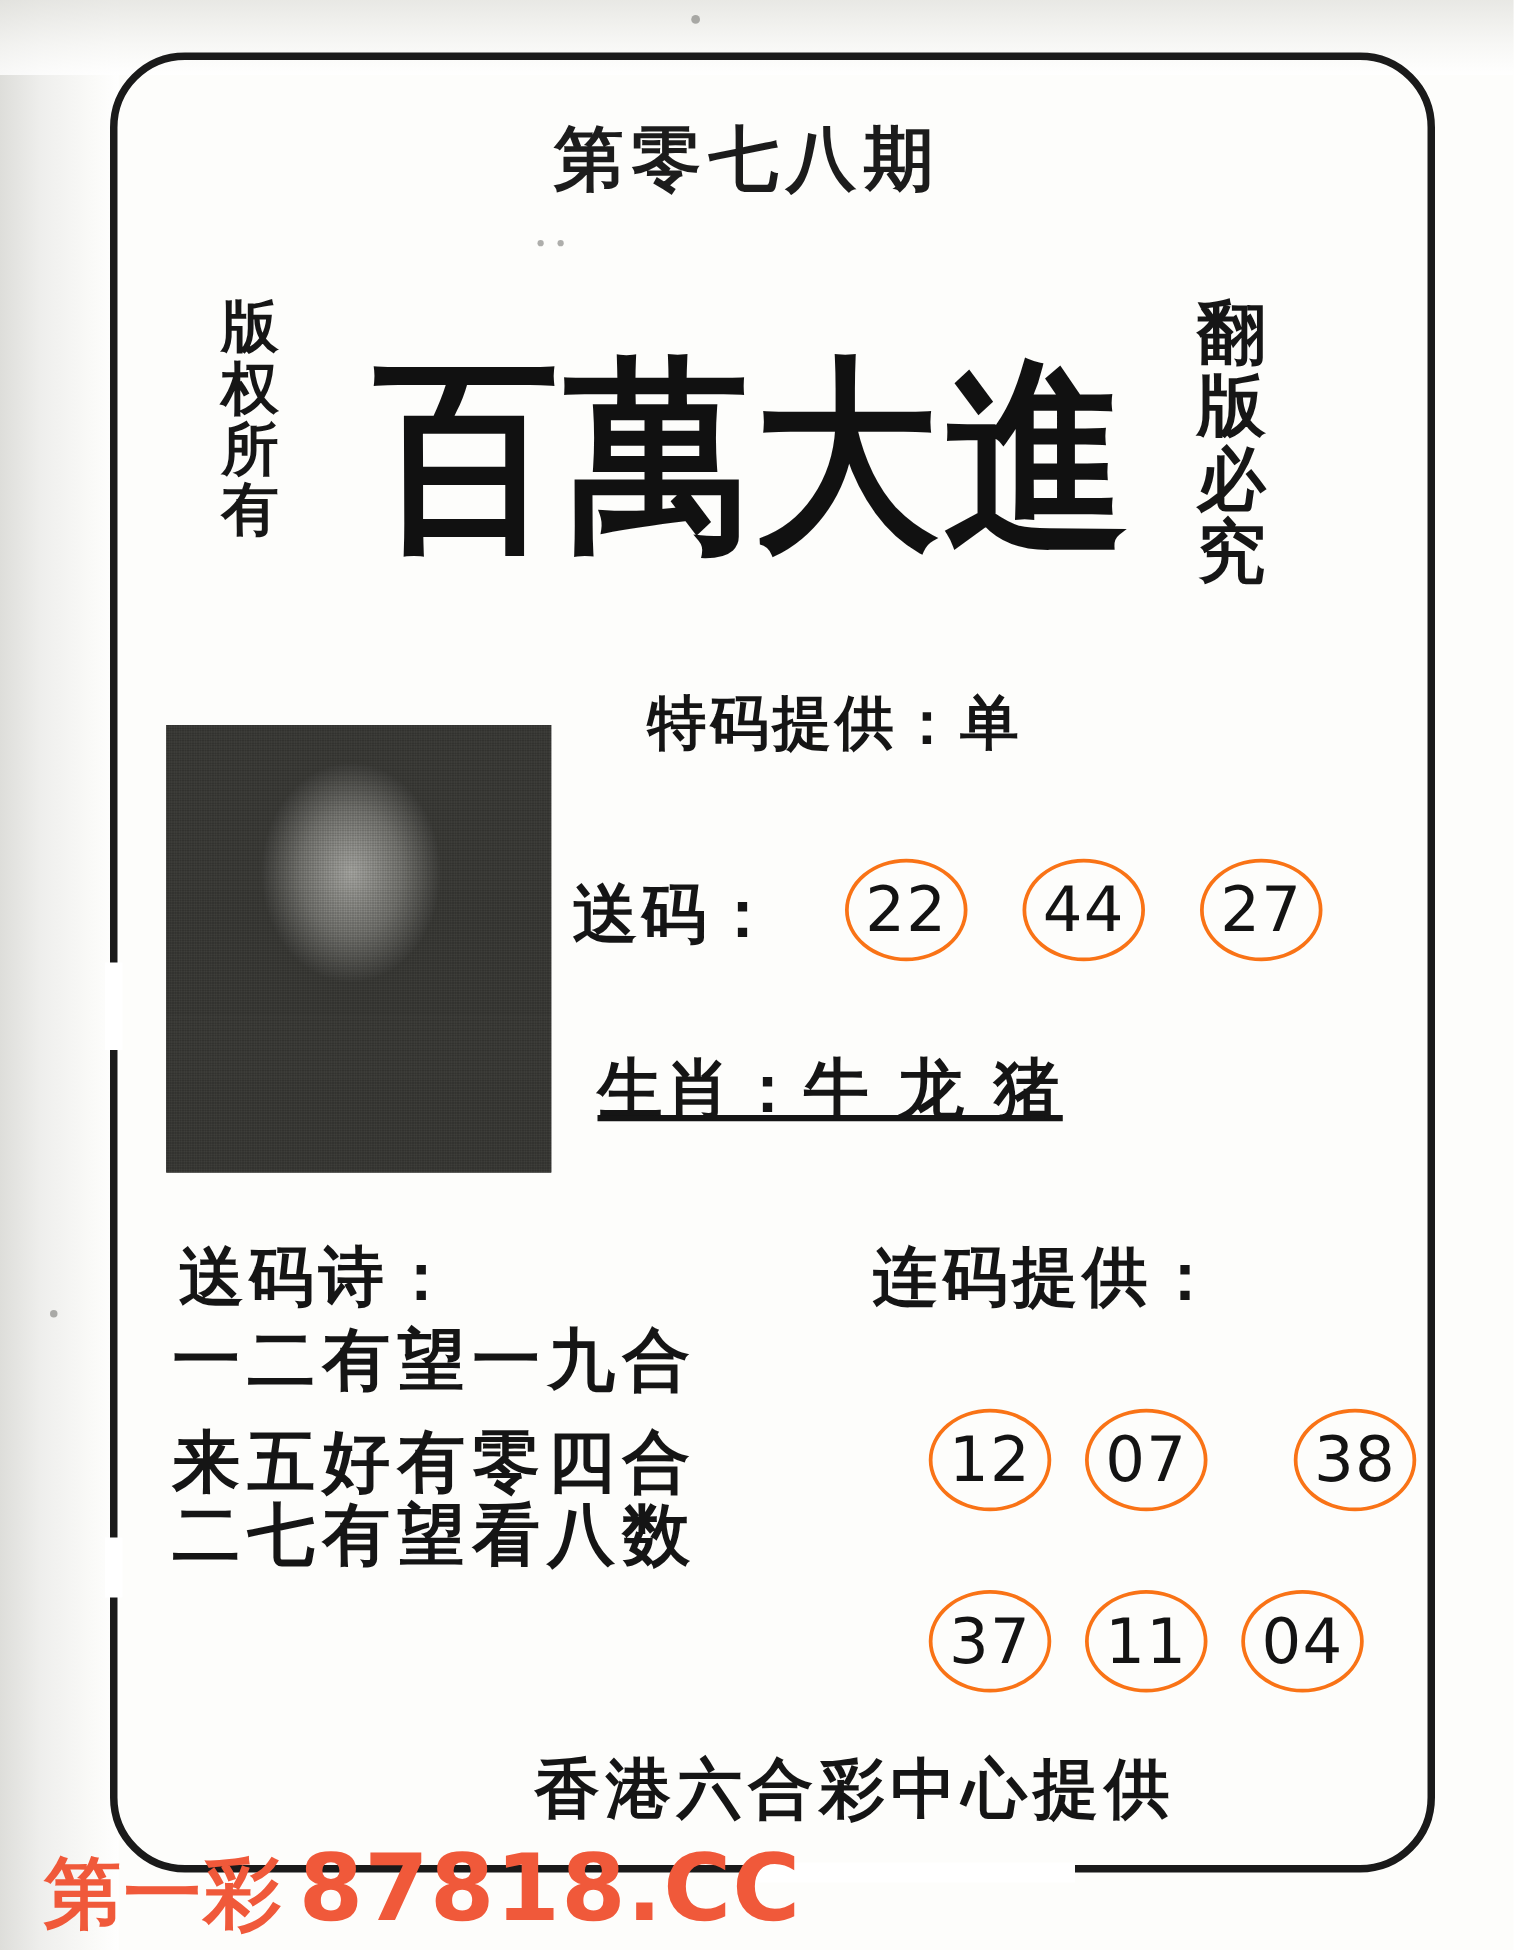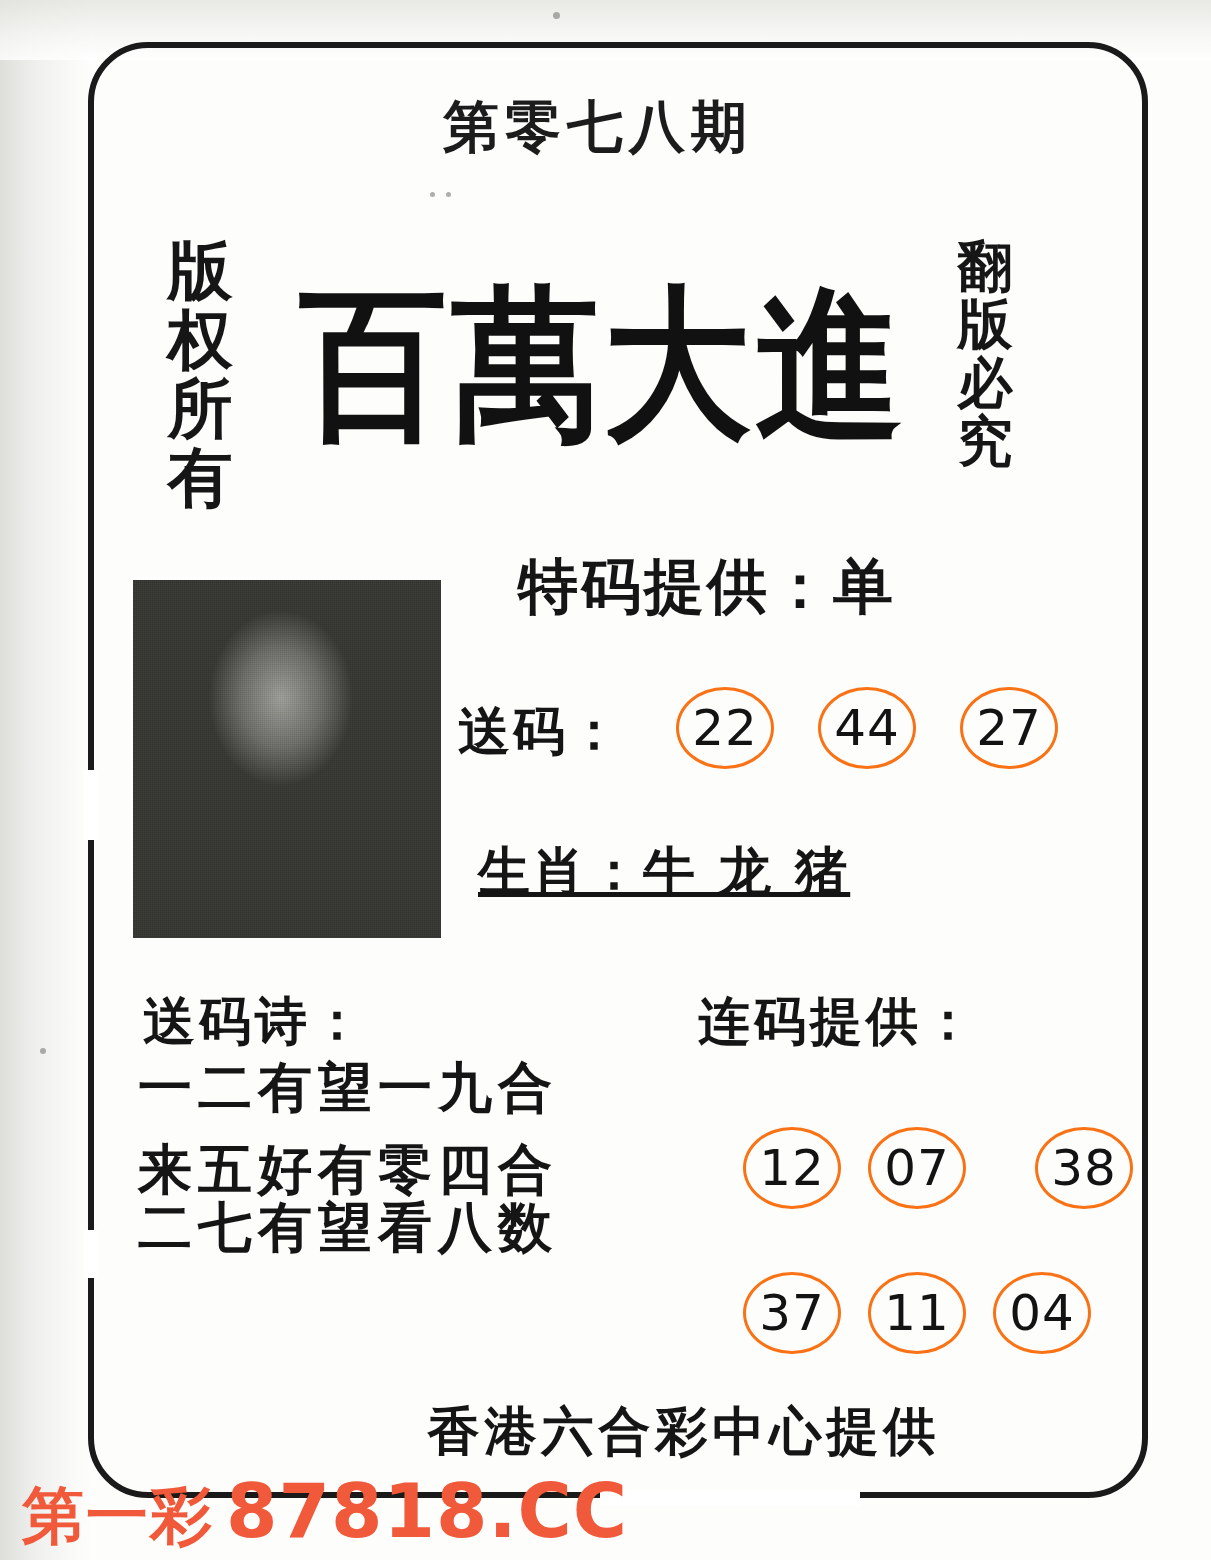--- a/index.html
+++ b/index.html
@@ -84,21 +84,21 @@
     color: #1c1c1c;
     font-weight: 700;
     white-space: nowrap;
   }
 
   #copyright-left {
     position: absolute;
     left: 70px;
     top: 195px;
     width: 86px;
-    font-size: 65px;
+    font-size: 46px;
     line-height: 1.06;
     text-align: center;
     color: #161616;
     font-weight: 700;
     word-break: break-all;
   }
   #copyright-right {
     position: absolute;
     left: 855px;
     top: 195px;
@@ -124,21 +124,21 @@
     font-weight: 700;
     white-space: nowrap;
     transform: scaleY(1.12);
     transform-origin: top center;
   }
 
   #special-line {
     position: absolute;
     left: 430px;
     top: 505px;
-    font-size: 60px;
+    font-size: 47px;
     letter-spacing: 3px;
     color: #151515;
     font-weight: 700;
     white-space: nowrap;
   }
 
   #photo {
     position: absolute;
     left: 45px;
     top: 538px;
@@ -228,21 +228,21 @@
     font-size: 52px;
     letter-spacing: 5px;
     color: #151515;
     font-weight: 700;
     white-space: nowrap;
   }
 
   
   #watermark {
     position: absolute;
-    left: 22px;
+    left: 35px;
     top: 1468px;
     display: flex;
     align-items: baseline;
     white-space: nowrap;
   }
   #wm-cn {
     font-size: 62px;
     font-weight: 700;
     color: #f0593a;
     letter-spacing: 2px;

